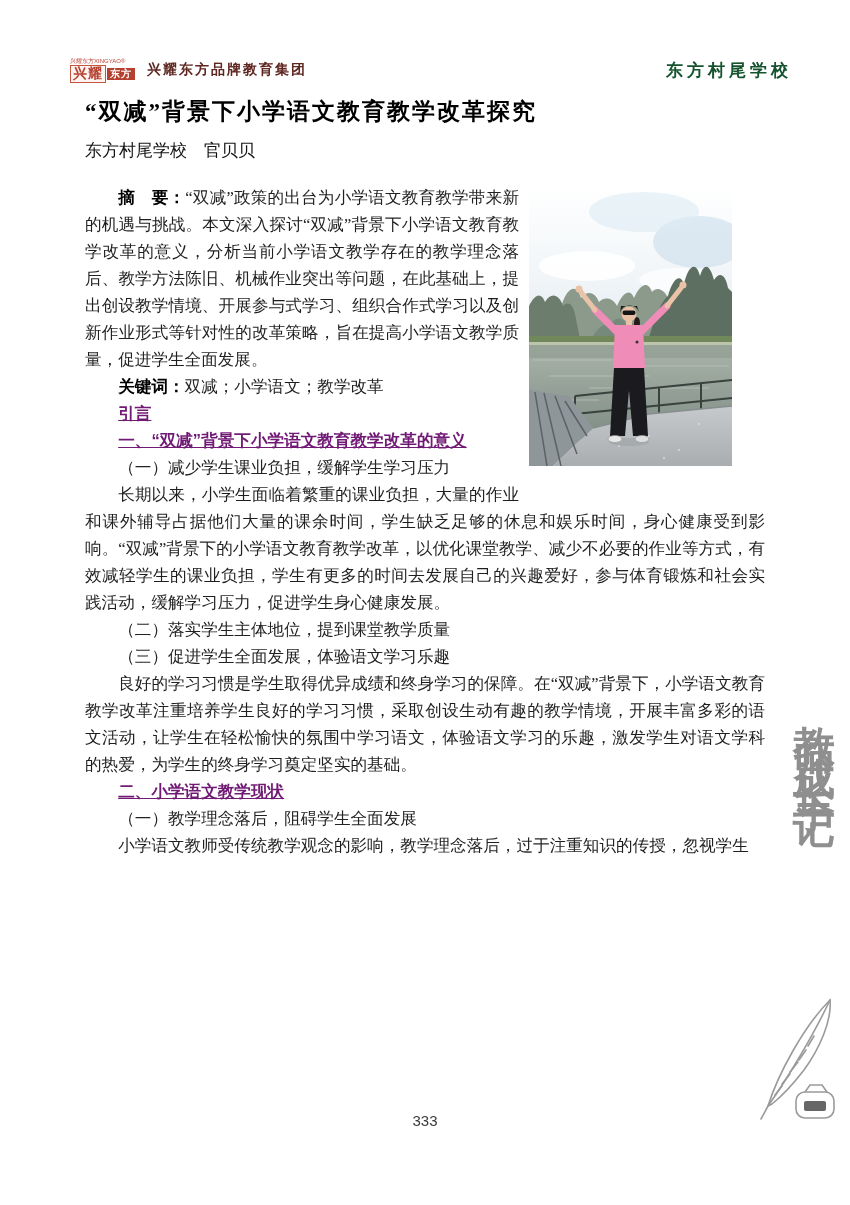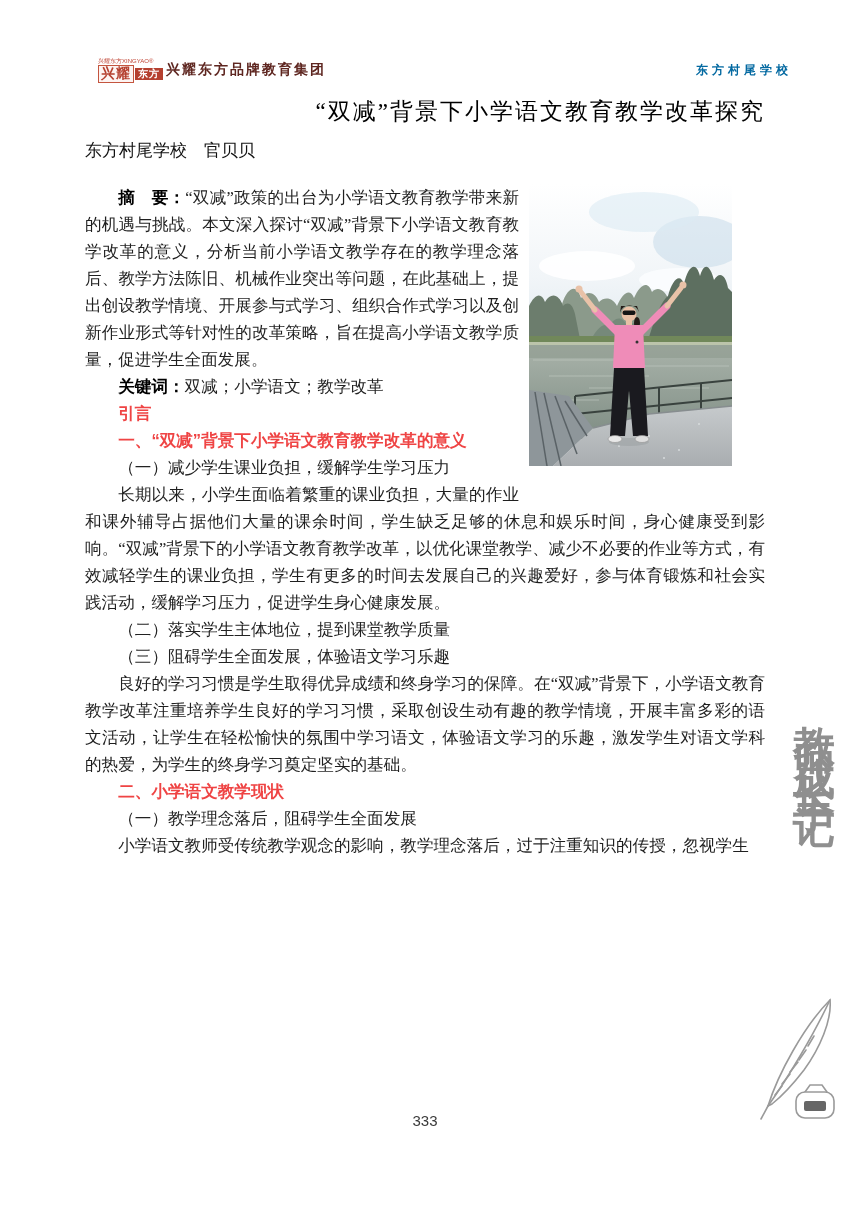--- a/index.html
+++ b/index.html
@@ -5,52 +5,52 @@
   html,body{margin:0;padding:0;background:#ffffff;}
   .page{
     position:relative;width:850px;height:1205px;background:#ffffff;
     overflow:hidden;font-family:"Liberation Serif","DejaVu Serif",serif;color:#1f1f1f;
   }
   
   .header{
     position:absolute;left:70px;right:58px;top:50px;height:40px;
     display:flex;justify-content:space-between;align-items:center;
   }
-  .brand{display:flex;align-items:center;gap:3px;margin-left:28px;}
+  .brand{display:flex;align-items:center;gap:12px;}
   .logo{display:flex;flex-direction:column;align-items:flex-start;line-height:1;}
   .logo-top{font-size:6px;color:#c04434;letter-spacing:0;white-space:nowrap;
     font-family:"Liberation Sans",sans-serif;margin-bottom:1px;}
   .logo-row{display:flex;align-items:center;}
   .seal-outline{
     color:#b5402f;font-weight:bold;font-size:14px;letter-spacing:1px;
     border:1px solid #c4553f;padding:0 2px;line-height:16px;background:#fdf4f2;
   }
   .seal-solid{
     background:#b5402f;color:#ffffff;font-size:10px;font-weight:bold;
     padding:0 3px;line-height:12px;letter-spacing:1px;margin-left:1px;
   }
   .group-name{
     font-size:14px;font-weight:bold;color:#5e2620;letter-spacing:2px;line-height:22px;
   }
   .school-name{
-    font-size:12px;font-weight:bold;color:#0369a1;letter-spacing:4px;
+    font-size:17px;font-weight:bold;color:#14532d;letter-spacing:4px;
   }
   
   .main{position:absolute;left:85px;top:0;width:680px;}
   .title{
-    margin:96px 0 0 0;text-align:right;font-size:23px;line-height:32px;
-    font-weight:normal;color:#000;letter-spacing:2px;
+    margin:96px 0 0 0;text-align:left;font-size:23px;line-height:32px;
+    font-weight:bold;color:#000;letter-spacing:2px;
   }
   .byline{margin:11px 0 0 0;text-align:left;font-size:17px;line-height:24px;color:#111;}
   .article{margin-top:21px;font-size:16.6px;line-height:27px;text-align:justify;}
   .article p{margin:0;padding:0;text-indent:2em;}
   b.lab{font-family:"Liberation Sans","DejaVu Sans",sans-serif;font-weight:bold;color:#000;}
   .sec-heading{
     font-family:"Liberation Sans","DejaVu Sans",sans-serif;
-    font-weight:bold;color:#ef4444;
+    font-weight:bold;color:#701a75;text-decoration:underline;
   }
   .sec-subheading{color:#222;}
   .sec-para{color:#1f1f1f;}
   
   .photo-float{
     float:right;width:203px;height:282px;margin:0 33px 18px 10px;
     shape-outside:margin-box;
   }
   .photo-float svg{display:block;width:203px;height:282px;}
   
@@ -184,21 +184,21 @@
       </p>
       <p>
         <b class="lab">关键词：</b><span>双减；小学语文；教学改革</span>
       </p>
       <div>
           <p class="sec-heading">引言</p>
           <p class="sec-heading">一、“双减”背景下小学语文教育教学改革的意义</p>
           <p class="sec-subheading">（一）减少学生课业负担，缓解学生学习压力</p>
           <p class="sec-para">长期以来，小学生面临着繁重的课业负担，大量的作业和课外辅导占据他们大量的课余时间，学生缺乏足够的休息和娱乐时间，身心健康受到影响。“双减”背景下的小学语文教育教学改革，以优化课堂教学、减少不必要的作业等方式，有效减轻学生的课业负担，学生有更多的时间去发展自己的兴趣爱好，参与体育锻炼和社会实践活动，缓解学习压力，促进学生身心健康发展。</p>
           <p class="sec-subheading">（二）落实学生主体地位，提到课堂教学质量</p>
-          <p class="sec-subheading">（三）阻碍学生全面发展，体验语文学习乐趣</p>
+          <p class="sec-subheading">（三）促进学生全面发展，体验语文学习乐趣</p>
           <p class="sec-para">良好的学习习惯是学生取得优异成绩和终身学习的保障。在“双减”背景下，小学语文教育教学改革注重培养学生良好的学习习惯，采取创设生动有趣的教学情境，开展丰富多彩的语文活动，让学生在轻松愉快的氛围中学习语文，体验语文学习的乐趣，激发学生对语文学科的热爱，为学生的终身学习奠定坚实的基础。</p>
           <p class="sec-heading">二、小学语文教学现状</p>
           <p class="sec-subheading">（一）教学理念落后，阻碍学生全面发展</p>
           <p class="sec-para">小学语文教师受传统教学观念的影响，教学理念落后，过于注重知识的传授，忽视学生</p>
         </div>
     </div>
   </div>
 
   <div class="side-title">教师成长手记</div>
 

